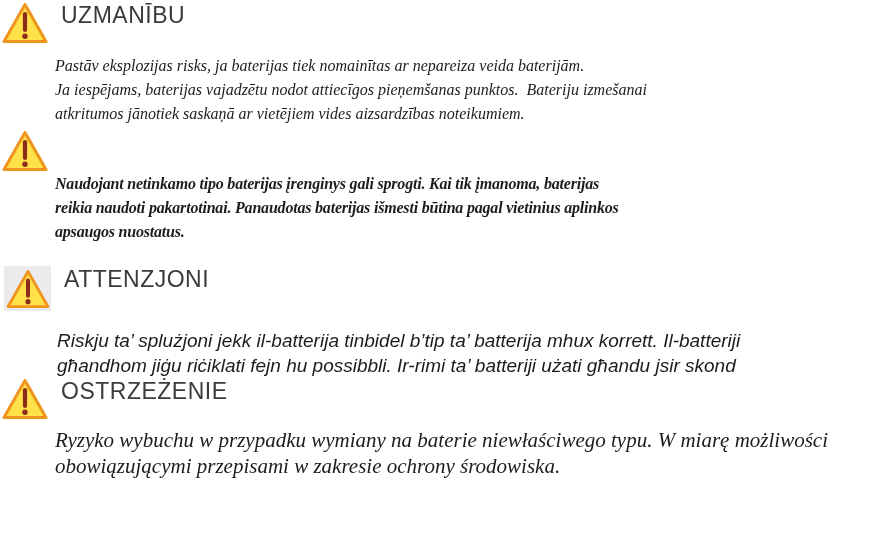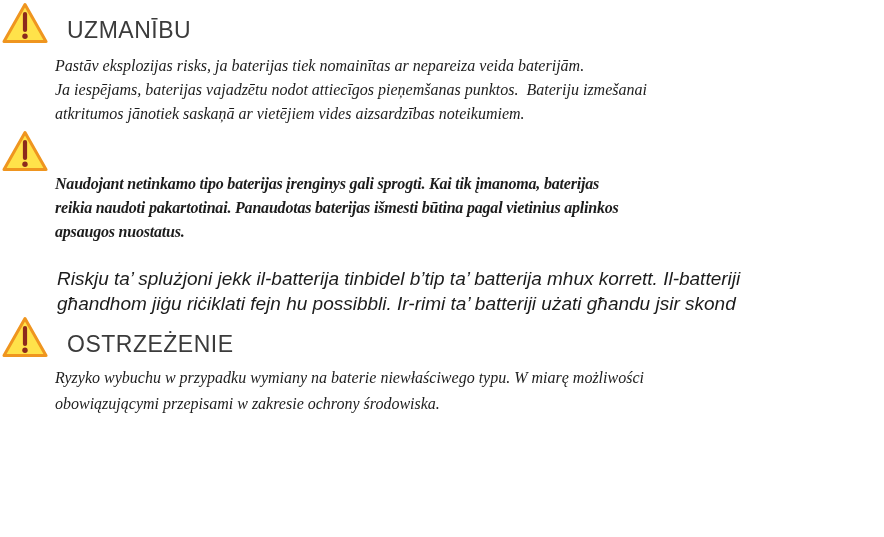--- a/index.html
+++ b/index.html
@@ -6,22 +6,22 @@
   body {
     width: 884px;
     height: 537px;
     background: #ffffff;
     overflow: hidden;
     font-family: "Liberation Sans", sans-serif;
   }
   .warn-section { position: relative; }
   .section-header {
     display: flex;
-    align-items: flex-end;
-    gap: 19px;
+    align-items: flex-start;
+    gap: 13px;
     margin-left: 2px;
   }
   .icon-wrap {
     width: 46px;
     height: 42px;
     flex: 0 0 auto;
     display: flex;
     align-items: center;
     justify-content: center;
   }
@@ -55,31 +55,31 @@
     font-weight: bold;
     letter-spacing: -0.2px;
   }
   .body-sans {
     font-family: "Liberation Sans", "DejaVu Sans", sans-serif;
     font-style: italic;
     font-size: 19px;
     line-height: 25px;
   }
   .body-polish {
-    font-size: 16px;
+    font-size: 21px;
     line-height: 26px;
     font-style: italic;
   }
   
   #sec-0 { margin-top: 2px; }
   #sec-0 .body { margin-top: 10px; }
   #sec-1 { margin-top: 4px; }
   #sec-1 .body { }
   #sec-2 { margin-top: 22px; }
-  #sec-2 .body { margin-top: 6px; margin-left: 57px; }
+  #sec-2 .body { margin-top: 17px; margin-left: 57px; }
   #sec-3 { }
   #sec-3 .body { margin-top: 7px; }
 </style>
 </head>
 <body>
 
 <div class="warn-section" id="sec-0">
   <div class="section-header">
     <span class="icon-wrap">
       <svg width="46" height="42" viewBox="0 0 46 42">
@@ -108,20 +108,30 @@
     </span>
   </div>
   <div class="body body-serif bold">
     <div class="wline">Naudojant netinkamo tipo baterijas įrenginys gali sprogti. Kai tik įmanoma, baterijas</div>
     <div class="wline">reikia naudoti pakartotinai. Panaudotas baterijas išmesti būtina pagal vietinius aplinkos</div>
     <div class="wline">apsaugos nuostatus.</div>
   </div>
 </div>
 
 <div class="warn-section" id="sec-2">
+  <div class="section-header">
+    <span class="icon-wrap backplate">
+      <svg width="44" height="40" viewBox="0 0 46 42">
+        <path d="M23 2.5 L44 39.5 L2 39.5 Z" fill="#ffe24a" stroke="#ef951f" stroke-width="3" stroke-linejoin="round"></path>
+        <path d="M23 12 L23 28" stroke="#8c2a1c" stroke-width="4.2" stroke-linecap="round" fill="none"></path>
+        <circle cx="23" cy="34.3" r="2.7" fill="#8c2a1c"></circle>
+      </svg>
+    </span>
+    <span class="section-title">ATTENZJONI</span>
+  </div>
   <div class="body body-sans">
     <div class="wline">Riskju ta’ splużjoni jekk il-batterija tinbidel b’tip ta’ batterija mhux korrett. Il-batteriji</div>
     <div class="wline">għandhom jiġu riċiklati fejn hu possibbli. Ir-rimi ta’ batteriji użati għandu jsir skond</div>
   </div>
 </div>
 
 <div class="warn-section" id="sec-3">
   <div class="section-header">
     <span class="icon-wrap">
       <svg width="46" height="42" viewBox="0 0 46 42">

